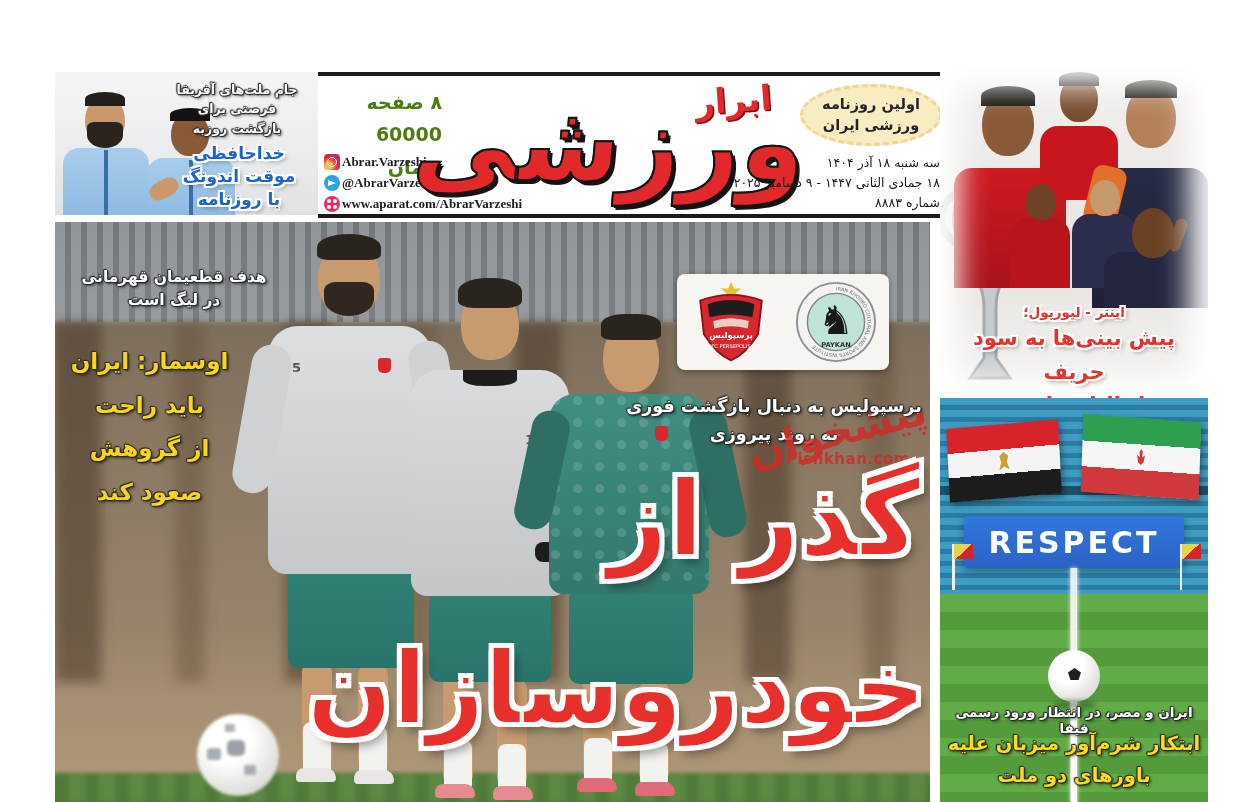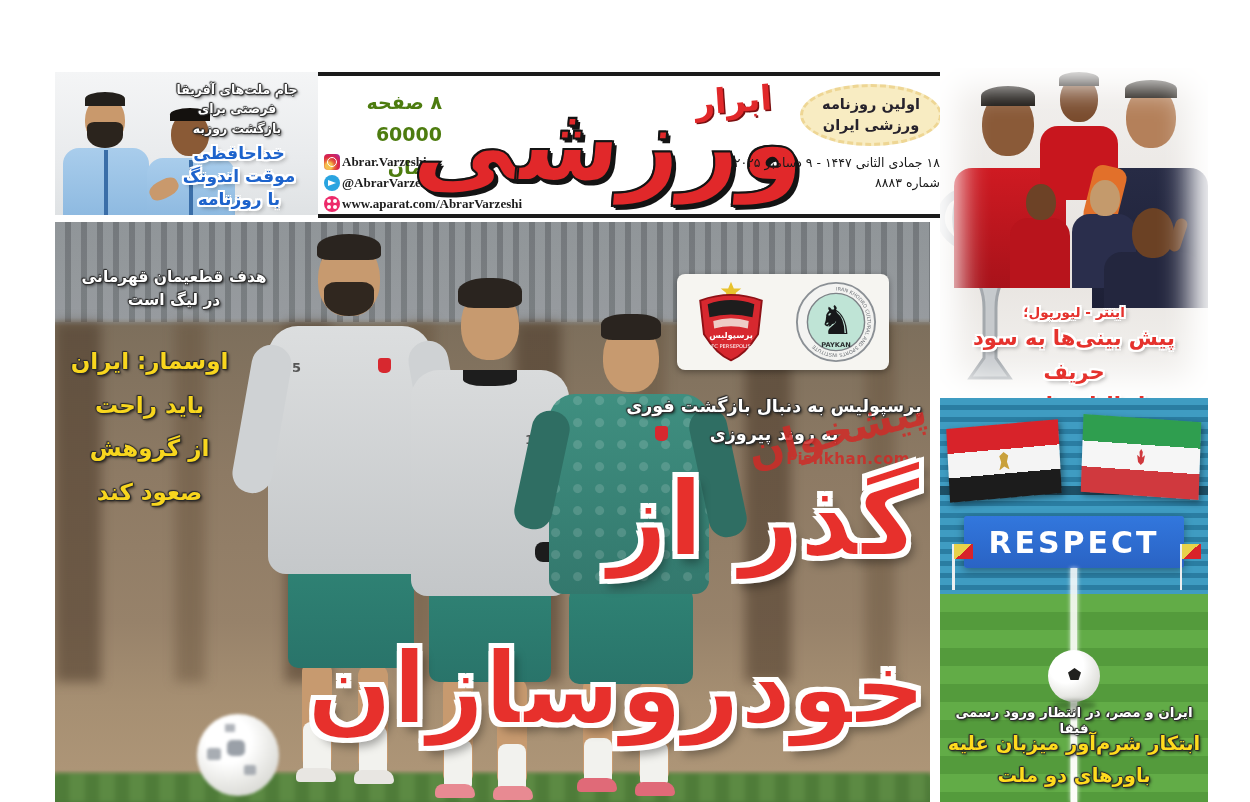--- a/index.html
+++ b/index.html
@@ -242,20 +242,21 @@
       <div class="logo-main" data-name="logo-main-word">ورزشی</div>
       <div class="logo-top" data-name="logo-top-word">ابرار</div>
     </div>
 
     <div class="badge" data-name="first-sports-daily-badge">
       <div data-name="badge-line">اولین روزنامه</div>
       <div data-name="badge-line">ورزشی ایران</div>
     </div>
 
     <div class="dates" data-name="date-block">
+      <div data-name="date-jalali">سه شنبه ۱۸ آذر ۱۴۰۴</div>
       <div data-name="date-hijri-gregorian">۱۸ جمادی الثانی ۱۴۴۷ - ۹ دسامبر ۲۰۲۵</div>
       <div data-name="issue-number">شماره ۸۸۸۳</div>
     </div>
   </div>
 
   <div class="rt-panel" data-name="inter-liverpool-story-panel">
 
     <svg data-name="champions-trophy-icon" width="110" height="240" viewBox="0 0 110 240" style="position:absolute; left:-8px; top:100px; opacity:.9;">
       <path d="M30 10 C20 40 18 60 30 85 C40 105 52 115 52 140 L52 190 L38 210 L78 210 L64 190 L64 140 C64 115 76 105 86 85 C98 60 96 40 86 10 Z" fill="#c3c7cb" stroke="#9aa0a5" stroke-width="3"></path>
       <path d="M28 25 C8 30 2 55 18 70 C24 76 30 78 36 78" fill="none" stroke="#b4b8bd" stroke-width="8"></path>

